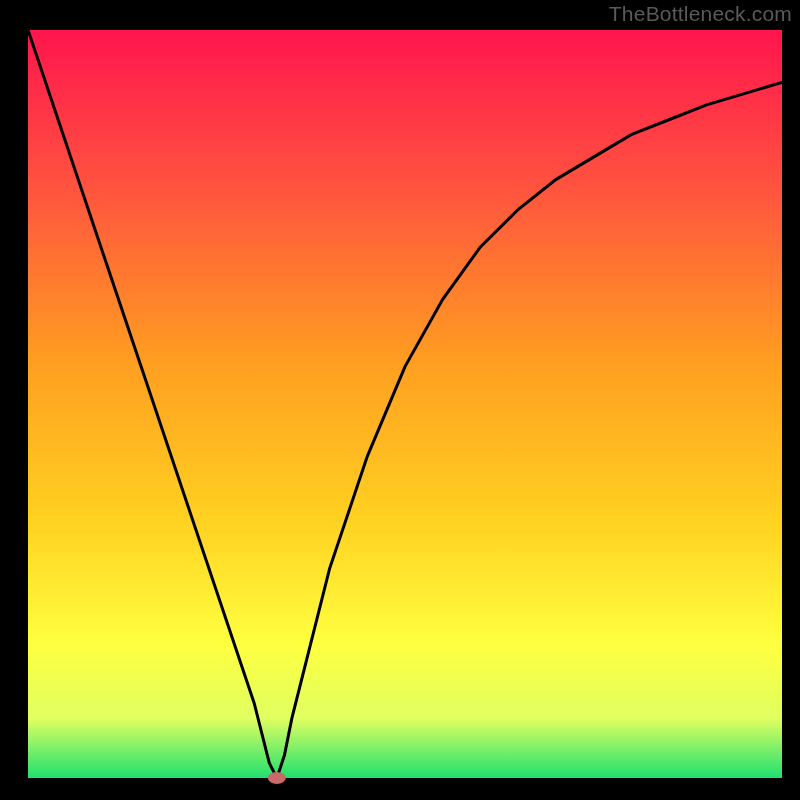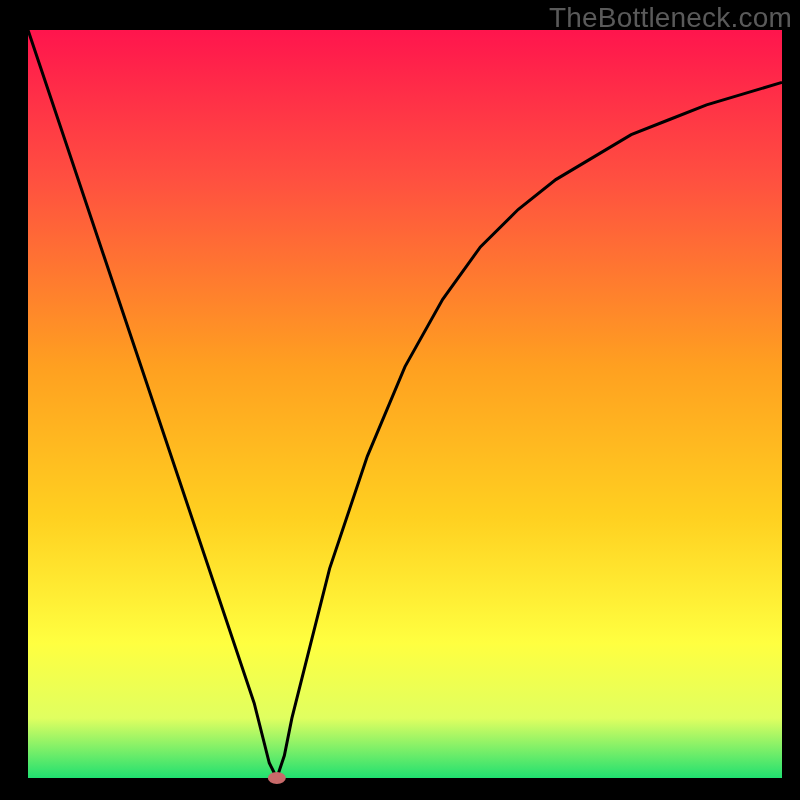--- a/index.html
+++ b/index.html
@@ -11,21 +11,21 @@
   .chart-wrap {
     width: 800px;
     height: 800px;
     position: relative;
   }
   .watermark {
     position: absolute;
     top: 2px;
     right: 8px;
     color: #5a5a5a;
-    font-size: 28px;
+    font-size: 21px;
     letter-spacing: 0.2px;
     z-index: 10;
   }
   svg {
     display: block;
   }
 </style>
 </head>
 <body>
 

